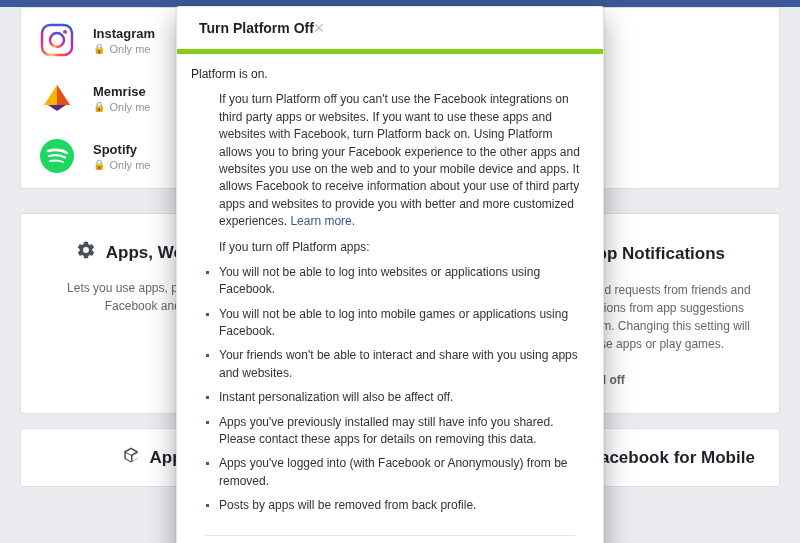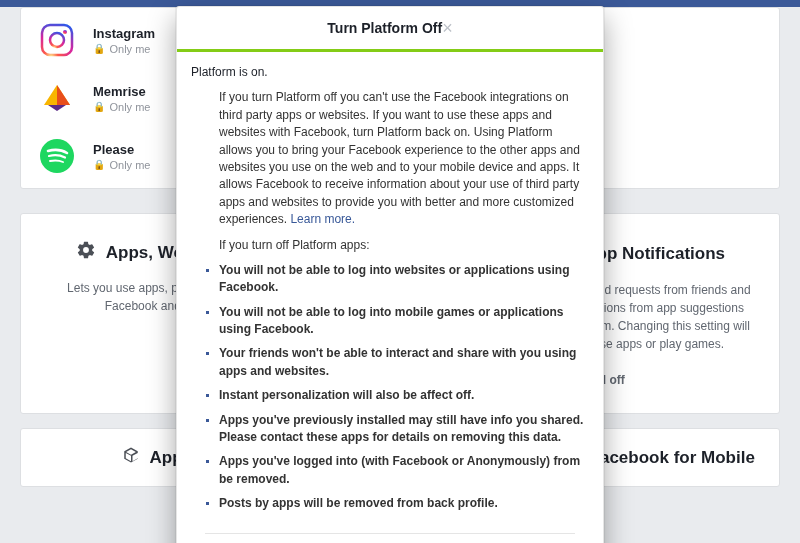--- a/index.html
+++ b/index.html
@@ -116,23 +116,23 @@
       width: 428px;
       background: #fff;
       border: 1px solid rgba(0,0,0,0.1);
       border-radius: 3px;
       box-shadow: 0 0 0 1px rgba(0,0,0,0.05), 0 12px 28px rgba(0,0,0,0.35);
       z-index: 100;
       overflow: hidden;
     }
     .modal-header {
       padding: 12px 22px;
-      border-bottom: 3px solid #84cc16;
-      display: flex;
-      justify-content: center;
+      border-bottom: 5px solid #84cc16;
+      display: flex;
+      justify-content: flex-start;
       align-items: center;
     }
     .modal-title {
       font-weight: bold;
       font-size: 14px;
       color: #1d2129;
     }
     .modal-close {
       color: #bec2c9;
       font-size: 18px;
@@ -151,21 +151,20 @@
       font-weight: normal;
       font-size: 12px;
       margin-bottom: 8px;
     }
     .modal-body p { margin-bottom: 8px; color: #333; margin-left: 28px; }
     .learn-link { color: #385898; cursor: pointer; }
     .modal-body ul {
       list-style: square;
       padding-left: 28px;
       margin: 6px 0 20px;
-      font-weight: bold;
     }
     .modal-body ul li {
       margin-bottom: 7px;
       color: #333;
     }
     .modal-body ul li::marker { color: #3b5998; font-size: 10px; }
     .modal-footer {
       border-top: 1px solid #e5e5e5;
       margin: 0 14px;
       padding: 12px 0;
@@ -242,21 +241,21 @@
   <div class="app-row">
     <div class="app-icon">
       <svg width="38" height="38" viewBox="0 0 38 38">
         <circle cx="19" cy="19" r="17" fill="#1ed760"></circle>
         <path d="M10 14c7-2 14-1 19 2" stroke="#fff" stroke-width="2.6" stroke-linecap="round" fill="none"></path>
         <path d="M11 19c6-1.5 11-1 16 1.5" stroke="#fff" stroke-width="2.2" stroke-linecap="round" fill="none"></path>
         <path d="M12 24c5-1 9-0.8 13 1" stroke="#fff" stroke-width="1.9" stroke-linecap="round" fill="none"></path>
       </svg>
     </div>
     <div class="app-meta">
-      <span class="app-name">Please</span>
+      <span class="app-name">Spotify</span>
       <span class="privacy">
         <span class="lock">🔒</span>
         <span>Only me</span>
       </span>
     </div>
   </div>
 </div>
 
 <div class="sections-row">
   <div class="section-card">

